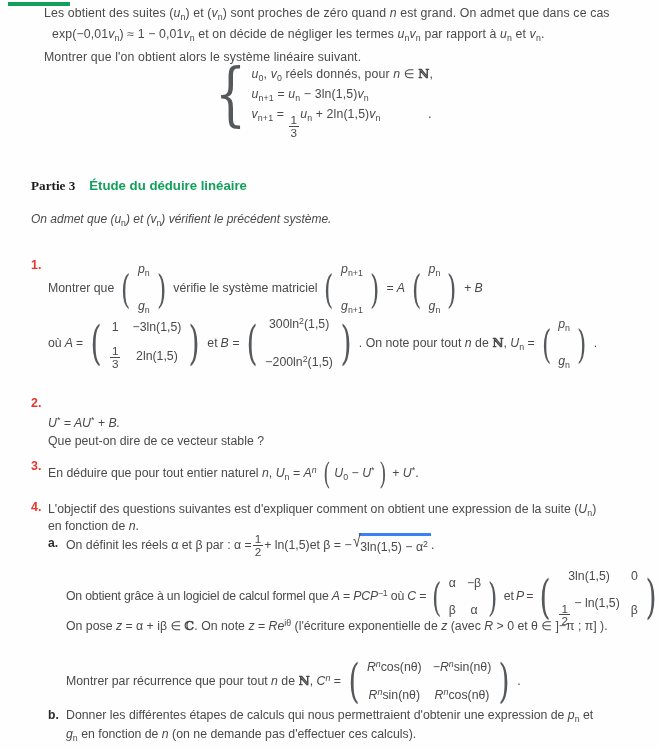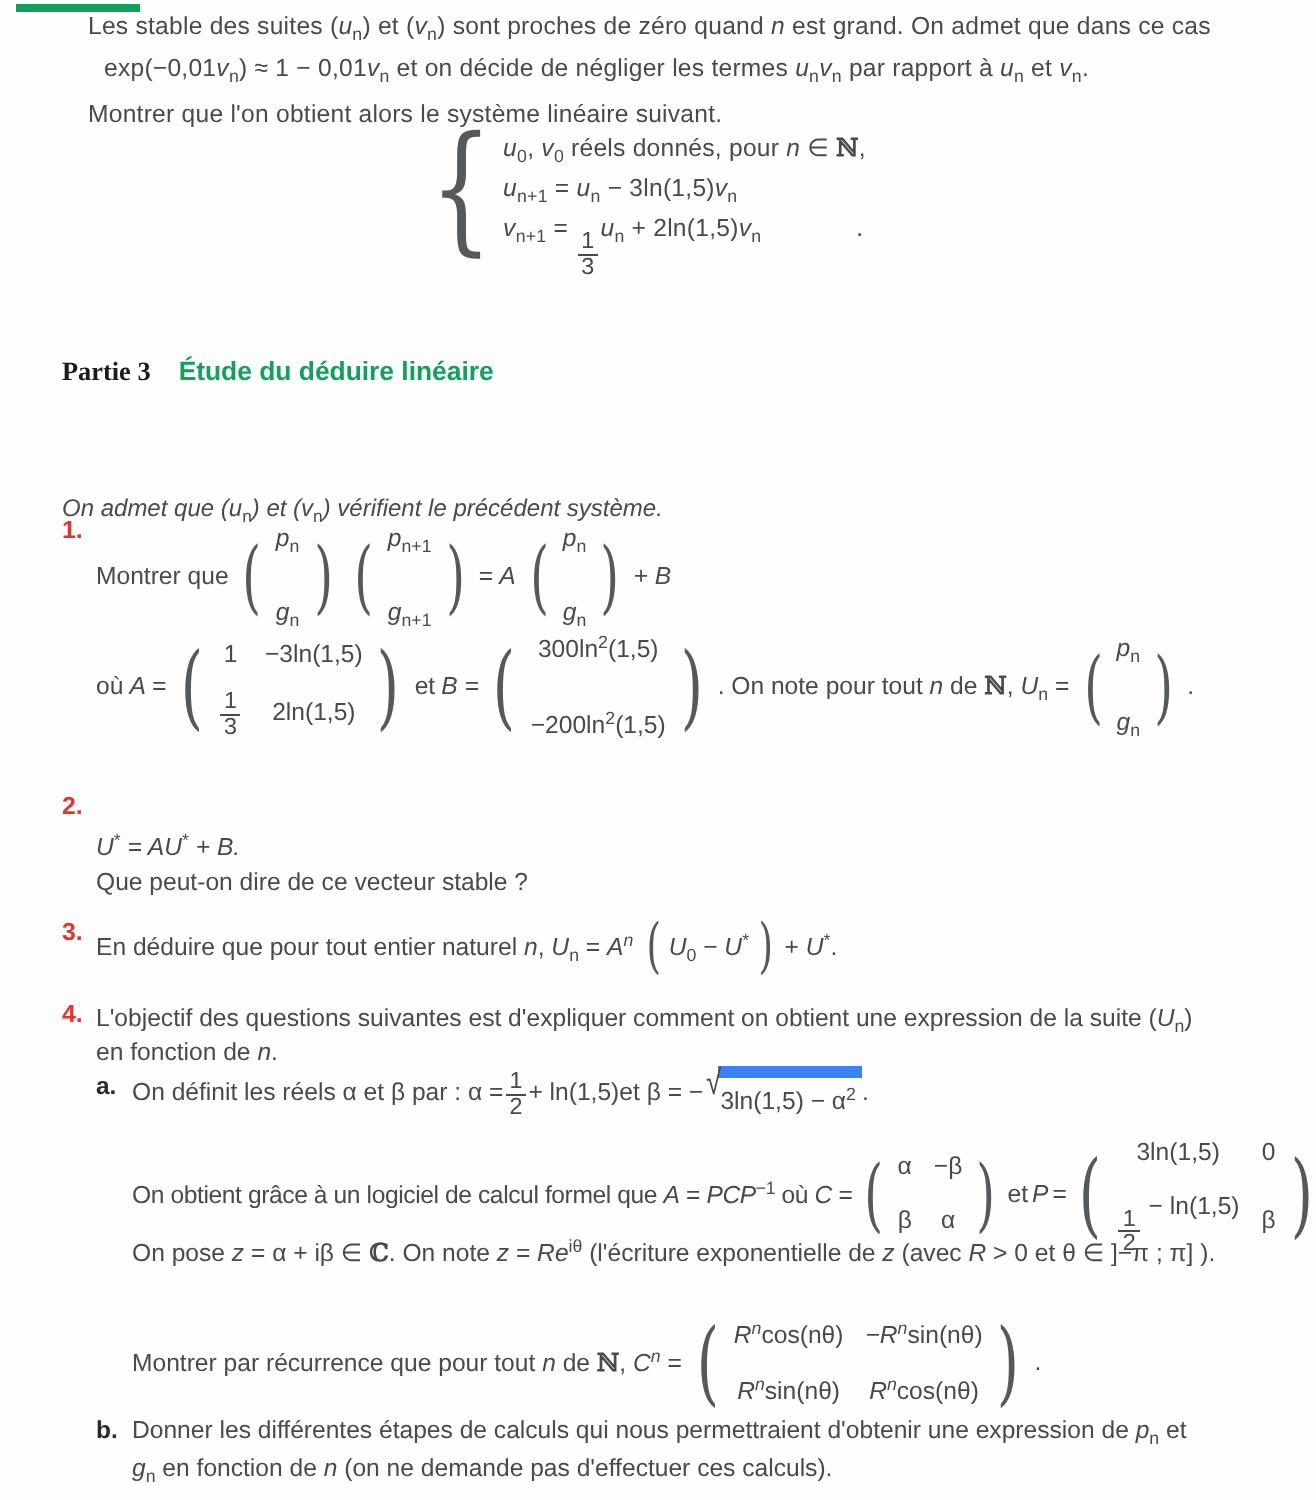--- a/index.html
+++ b/index.html
@@ -122,21 +122,20 @@
   .partie .lbl { color: #1b1b1b; font-family: Liberation Serif, serif; }
   .partie .ttl { color: #12a05c; margin-left: 14px; }
 
   .admet {
     position: absolute;
     left: 31px;
     top: 212px;
     font-size: 12px;
     font-style: italic;
     color: #4a4a4a;
-    margin-top: 35px;
   }
 
   
   .qnum {
     position: absolute;
     font-weight: bold;
     color: #e8332a;
     font-size: 12.4px;
   }
   .qletter {
@@ -192,36 +191,36 @@
     align-items: stretch;
     vertical-align: -0.15em;
   }
   .sqrt .rad {
     font-size: 1.42em;
     line-height: 1;
     transform: scaleX(0.8);
     color: #4a4a4a;
   }
   .sqrt .under {
-    border-top: 6px solid #3b82f6;
+    border-top: 3px solid #3b82f6;
     padding: 1px 3px 0 1px;
     margin-left: -2px;
   }
 
   .q4a-line2 { letter-spacing: -0.2px; }
 </style>
 </head>
 <body>
 
 <div class="page">
 
   <div class="accent-bar"></div>
 
   <div class="intro">
-    <div class="para"><span>Les stable des suites (</span><em class="v">u</em><sub class="s sn">n</sub><span>) et (</span><em class="v">v</em><sub class="s sn">n</sub><span>) sont proches de zéro quand </span><em class="v">n</em><span> est grand. On admet que dans ce cas</span></div>
+    <div class="para"><span>Les obtient des suites (</span><em class="v">u</em><sub class="s sn">n</sub><span>) et (</span><em class="v">v</em><sub class="s sn">n</sub><span>) sont proches de zéro quand </span><em class="v">n</em><span> est grand. On admet que dans ce cas</span></div>
     <div class="para l2"><span>exp(−0,01</span><em class="v">v</em><sub class="s sn">n</sub><span>) ≈ 1 − 0,01</span><em class="v">v</em><sub class="s sn">n</sub><span> et on décide de négliger les termes </span><em class="v">u</em><sub class="s sn">n</sub><em class="v">v</em><sub class="s sn">n</sub><span> par rapport à </span><em class="v">u</em><sub class="s sn">n</sub><span> et </span><em class="v">v</em><sub class="s sn">n</sub><span>.</span></div>
     <div class="para l3">Montrer que l'on obtient alors le système linéaire suivant.</div>
   </div>
 
   <div class="sys-wrap">
     <div class="brace">{</div>
     <div class="sys-lines">
       <div class="sys-line para"><em class="v">u</em><sub class="s sn">0</sub><span>, </span><em class="v">v</em><sub class="s sn">0</sub><span> réels donnés, pour </span><em class="v">n</em><span> ∈ </span><span class="bb">ℕ</span><span>,</span></div>
       <div class="sys-line para"><em class="v">u</em><sub class="s sn">n+1</sub><span> = </span><em class="v">u</em><sub class="s sn">n</sub><span> − 3ln</span><span>(1,5)</span><em class="v">v</em><sub class="s sn">n</sub></div>
       <div class="sys-line para"><em class="v">v</em><sub class="s sn">n+1</sub><span> = </span><span class="frac">
@@ -243,20 +242,21 @@
     <span class="inline-row">
       <span>Montrer que</span>
       <span class="mat">
           <span class="par med">(</span>
           <span class="mat-cells c1">
             <span><em class="v">p</em><sub class="s sn">n</sub></span>
             <span><em class="v">g</em><sub class="s sn">n</sub></span>
           </span>
           <span class="par med">)</span>
         </span>
+      <span>vérifie le système matriciel</span>
       <span class="mat">
           <span class="par med">(</span>
           <span class="mat-cells c1">
             <span><em class="v">p</em><sub class="s sn">n+1</sub></span>
             <span><em class="v">g</em><sub class="s sn">n+1</sub></span>
           </span>
           <span class="par med">)</span>
         </span>
       <span>=</span>
       <em class="v">A</em>

